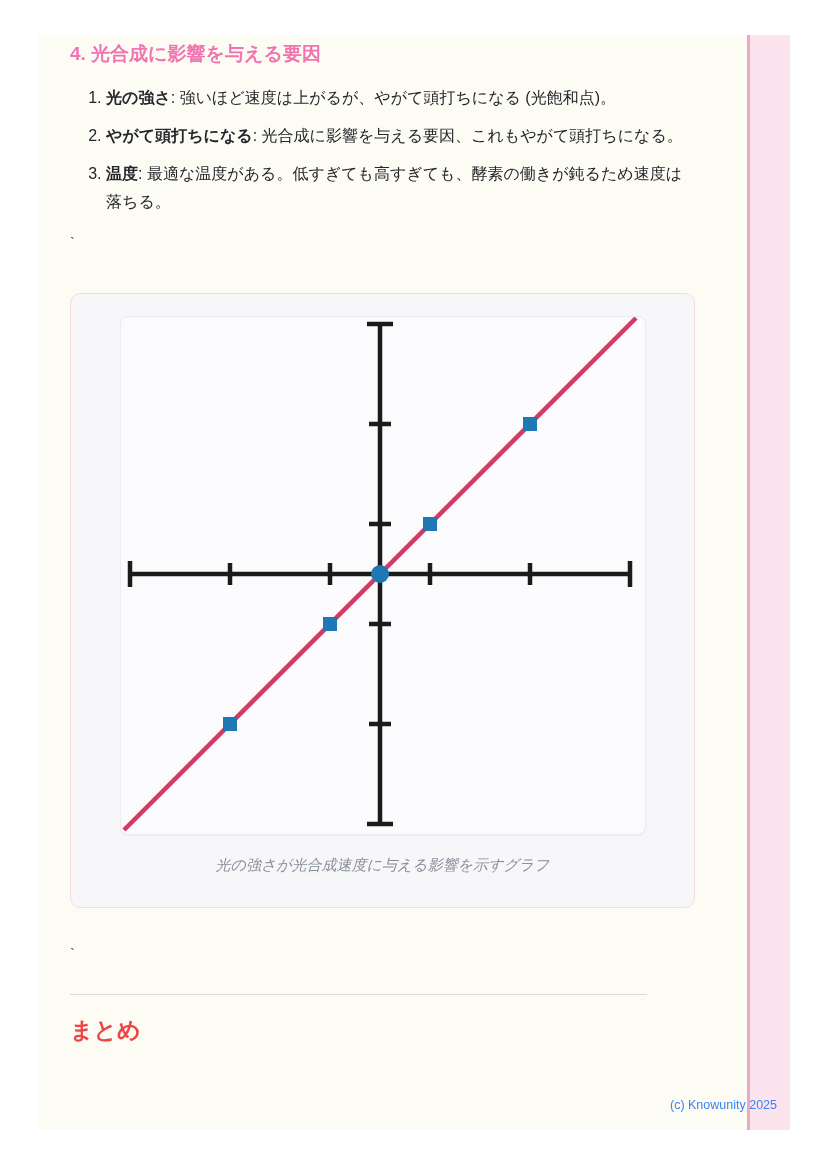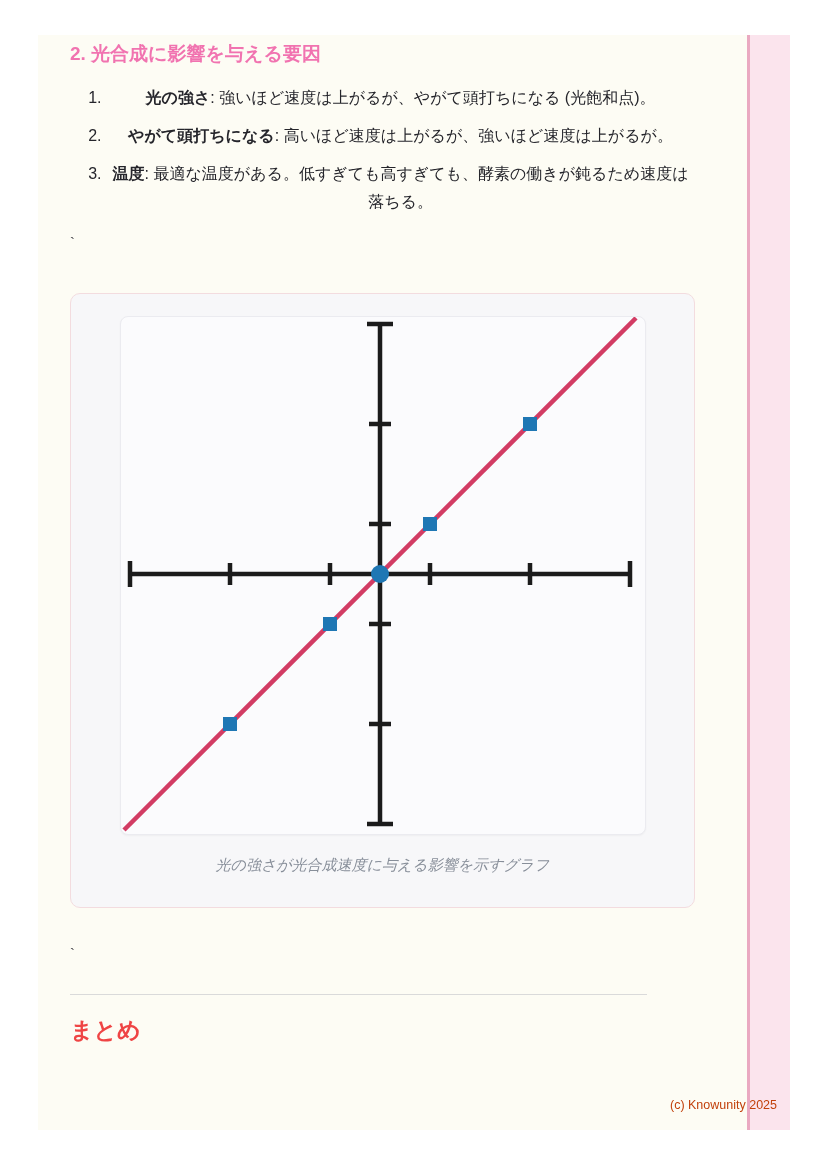--- a/index.html
+++ b/index.html
@@ -15,21 +15,21 @@
   .stripe{
     position:absolute;left:747px;top:35px;width:40px;height:1095px;
     background:#fbe4ed;border-left:3px solid #eaa9c1;z-index:1;
   }
   .content{padding:0 52px 0 32px;position:relative;}
   .section-heading{
     margin:7px 0 0;font-size:19px;line-height:24px;font-weight:700;color:#f173b0;
   }
   .intro{margin:19px 0 0;font-size:16px;line-height:22px;}
   ol.factors{
-    margin:18px 0 0;padding-left:36px;font-size:16px;line-height:28px;text-align:center;
+    margin:18px 0 0;padding-left:36px;font-size:16px;line-height:28px;
   }
   ol.factors li{margin:0 0 10px;}
   ol.factors li:last-child{margin-bottom:17px;}
   ol.factors .term{font-weight:700;}
   .stray-tick{font-size:15px;line-height:20px;color:#3a3a40;}
   .tick-1{margin-top:2px;}
   .tick-2{margin-top:36px;}
   figure.chart-card{
     margin:40px 0 0;width:625px;box-sizing:border-box;
     background:#f7f7f9;border:1px solid #f3dcdf;border-radius:10px;
@@ -46,35 +46,35 @@
     font-style:italic;font-size:15px;line-height:19px;color:#878e99;
   }
   hr.divider{
     margin:30px 0 0;width:577px;border:none;border-top:1px solid #dadada;height:0;
   }
   .summary-heading{
     margin:20px 0 0;font-size:23px;line-height:30px;font-weight:700;color:#ef4444;
   }
   .copyright{
     position:absolute;top:1063px;right:-30px;z-index:6;
-    font-size:12.5px;color:#c2410c;white-space:nowrap;
+    font-size:12.5px;color:#3b82f6;white-space:nowrap;
   }
 </style>
 </head>
 <body>
 
 <div class="sheet">
   <div class="content">
 
-    <h2 class="section-heading">2. 光合成に影響を与える要因</h2>
+    <h2 class="section-heading">4. 光合成に影響を与える要因</h2>
 
 
     <ol class="factors">
       <li><span class="term">光の強さ</span><span>: 強いほど速度は上がるが、やがて頭打ちになる (光飽和点)。</span></li>
-      <li><span class="term">やがて頭打ちになる</span><span>: 高いほど速度は上がるが、強いほど速度は上がるが。</span></li>
+      <li><span class="term">やがて頭打ちになる</span><span>: 光合成に影響を与える要因、これもやがて頭打ちになる。</span></li>
       <li><span class="term">温度</span><span>: 最適な温度がある。低すぎても高すぎても、酵素の働きが鈍るため速度は落ちる。</span></li>
     </ol>
 
     <div class="stray-tick tick-1">`</div>
 
     <figure class="chart-card">
       <div class="chart-panel">
         <svg id="chart-svg" viewBox="0 0 524 517">
             <line x1="7" y1="257" x2="511" y2="257" stroke="#1b1b1b" stroke-width="4.5"></line>
             <line x1="259" y1="509" x2="259" y2="5" stroke="#1b1b1b" stroke-width="4.5"></line>

